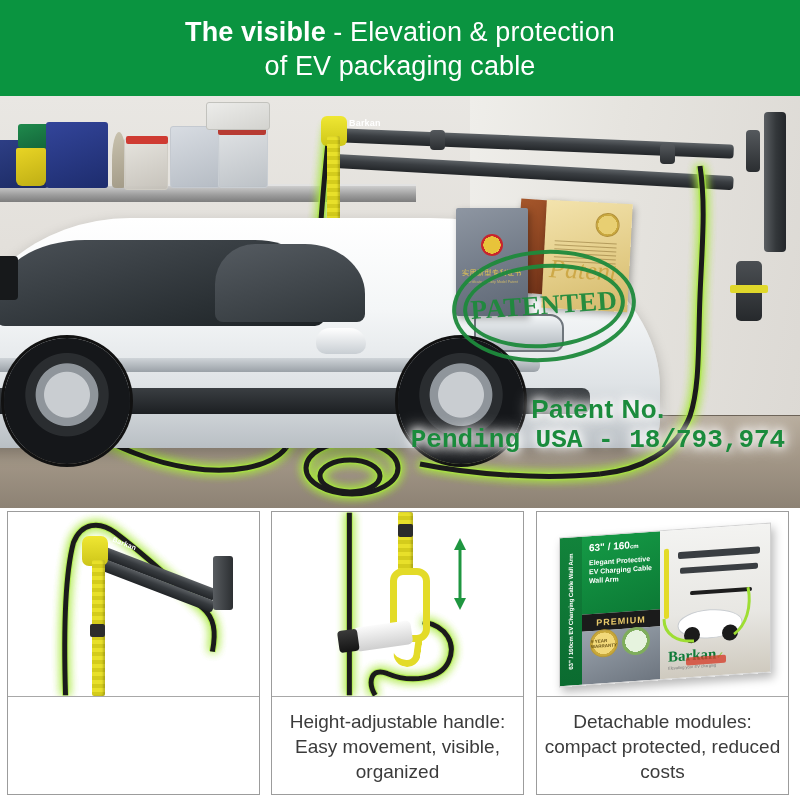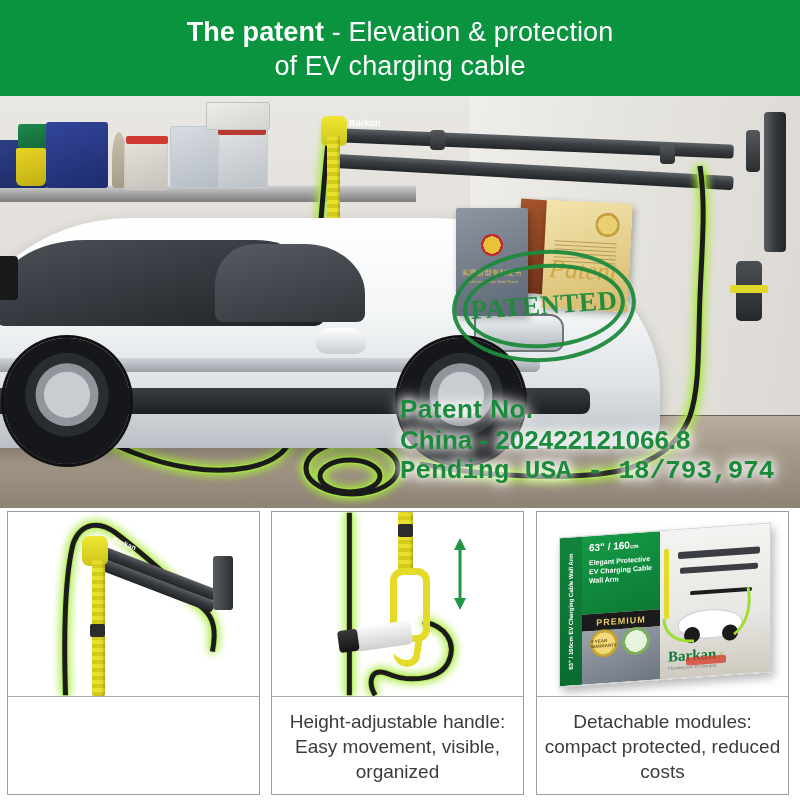--- a/index.html
+++ b/index.html
@@ -268,20 +268,21 @@
   }
   .stamp-text {
     color: #1e8a3c; font-size: 27px; font-weight: 700;
     letter-spacing: .5px; white-space: nowrap;
     font-family: "Liberation Serif", serif;
   }
 
   
   .patent-text {
     position: absolute; left: 400px; top: 298px; width: 396px;
+    text-align: center;
     color: #1a8b3c;
     font-weight: 700;
     text-shadow: 0 0 8px #ffffff, 0 0 14px #ffffff, 0 0 20px #ffffff;
   }
   .patent-line { line-height: 31px; white-space: nowrap; }
   .pl1 { font-size: 26px; letter-spacing: .5px; }
   .pl2 { font-size: 26px; }
   .pl3 { font-size: 26px; font-family: Liberation Mono, monospace; }
 
   
@@ -405,23 +406,23 @@
     background: linear-gradient(180deg,#f3f3f1 0%,#e8e7e3 58%,#cfcabf 100%);
   }
 </style>
 </head>
 <body>
 
 <div id="poster">
 
   <div class="header">
     <div class="header-line">
-      <span class="bold">The patent</span><span> - Elevation &amp; protection</span>
-    </div>
-    <div class="header-line">of EV charging cable</div>
+      <span class="bold">The visible</span><span> - Elevation &amp; protection</span>
+    </div>
+    <div class="header-line">of EV packaging cable</div>
   </div>
 
   <div class="hero">
 
     <div class="wall"></div>
     <div class="wall-right"></div>
     <div class="floor-edge"></div>
     <div class="floor"></div>
 
     <div class="shelf-board"></div>
@@ -530,21 +531,20 @@
     </div>
 
     <div class="stamp">
       <div class="stamp-inner">
         <span class="stamp-text">PATENTED</span>
       </div>
     </div>
 
     <div class="patent-text">
       <div class="patent-line pl1">Patent  No.</div>
-      <div class="patent-line pl2">China - 202422121066.8</div>
       <div class="patent-line pl3">Pending USA - 18/793,974</div>
     </div>
 
   </div>
 
   <div class="panels">
 
     <div class="panel p1">
       <div class="panel-img">
         <svg viewBox="0 0 253 184" style="position:absolute;left:0;top:0;width:100%;height:100%;">

